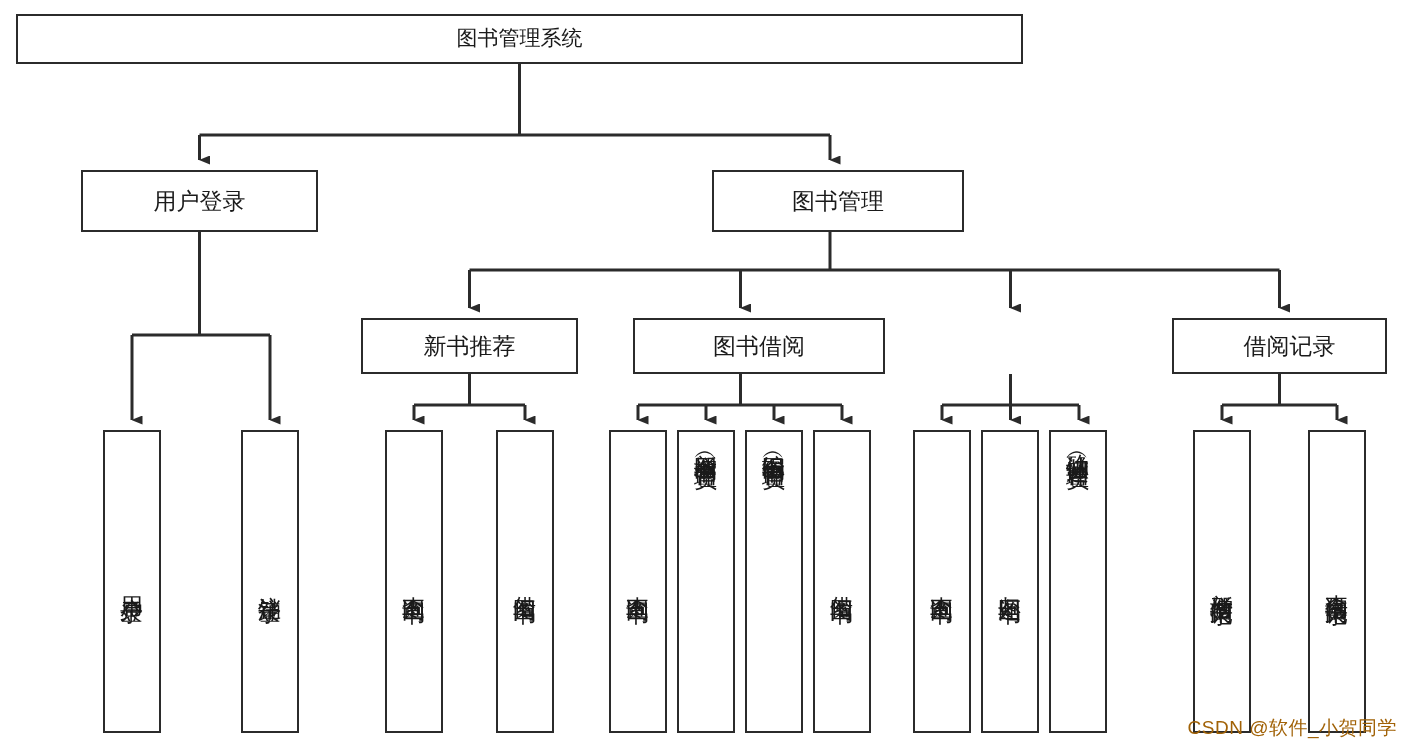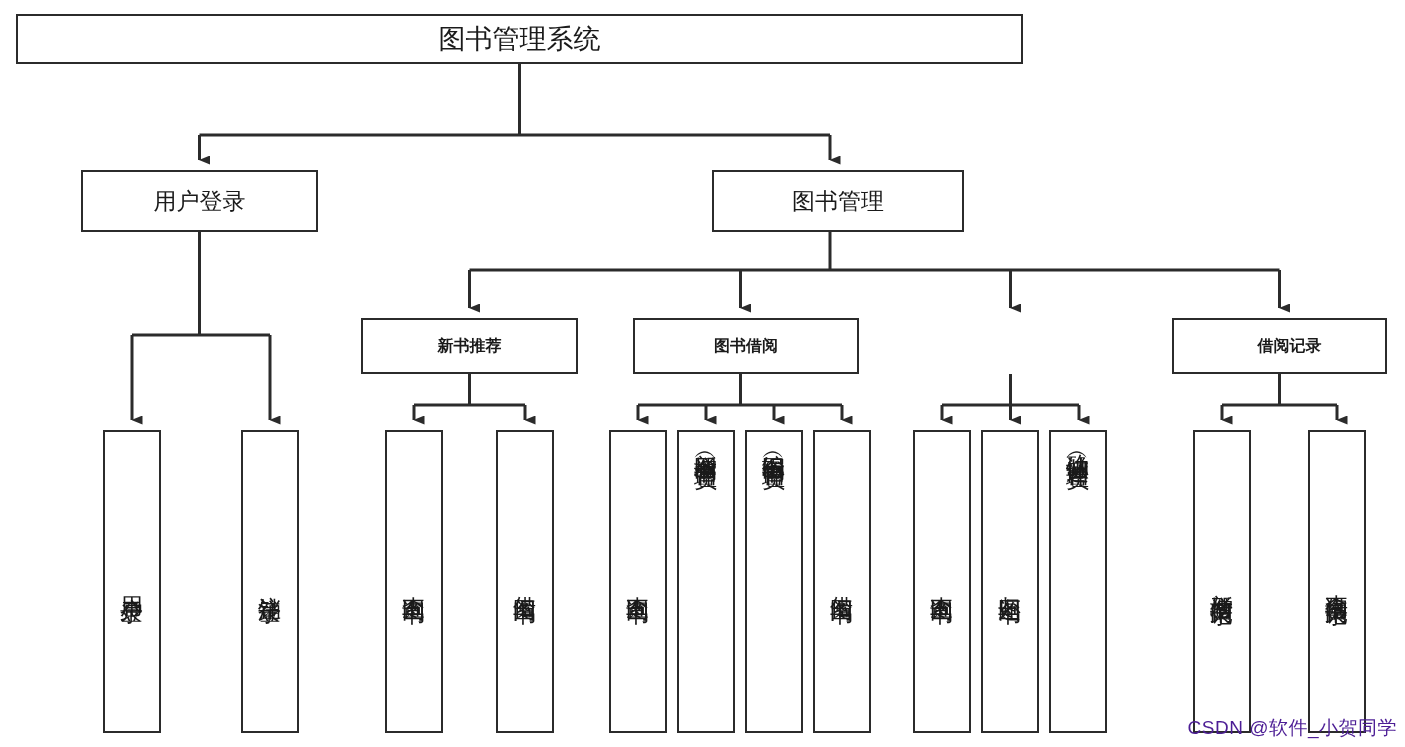--- a/index.html
+++ b/index.html
@@ -36,43 +36,43 @@
     justify-content: center;
     overflow: hidden;
   }
   .node-label {
     color: #1a1a1a;
     font-family: "Liberation Sans", "DejaVu Sans", sans-serif;
     line-height: 1.22;
     white-space: pre;
     text-align: center;
   }
-  .level-root .node-label { font-size: 27px; font-family: Liberation Serif, serif; }
+  .level-root .node-label { font-size: 21px; font-family: Liberation Serif, serif; }
   .level-2 .node-label { font-size: 23px; }
-  .level-3 .node-label { font-size: 16px; font-weight: bold; }
+  .level-3 .node-label { font-size: 23px; }
   .level-4 .node-label {
     font-size: 23px;
     writing-mode: vertical-rl;
     text-orientation: upright;
     letter-spacing: 2px;
   }
   .level-4 {
     align-items: flex-start;
     padding-top: 4px;
   }
   .level-4.short-text {
     align-items: center;
     padding-top: 0;
   }
   #watermark {
     position: absolute;
     right: 8px;
     bottom: 6px;
     font-size: 19px;
-    color: #4c1d95;
+    color: #a16207;
     font-family: "Liberation Sans", "DejaVu Sans", sans-serif;
     letter-spacing: 0.5px;
     white-space: nowrap;
     pointer-events: none;
   }
 </style>
 </head>
 <body>
 
 <div id="diagram-root">
@@ -137,21 +137,21 @@
   <div class="node-box level-2" style="left:81px; top:170px; width:237px; height:62px;">
     <span class="node-label">用户登录</span>
   </div>
   <div class="node-box level-2" style="left:712px; top:170px; width:252px; height:62px;">
     <span class="node-label">图书管理</span>
   </div>
 
   <div class="node-box level-3" style="left:361px; top:318px; width:217px; height:56px;">
     <span class="node-label">新书推荐</span>
   </div>
-  <div class="node-box level-3" style="left:633px; top:318px; width:226px; height:56px;">
+  <div class="node-box level-3" style="left:633px; top:318px; width:252px; height:56px;">
     <span class="node-label">图书借阅</span>
   </div>
   <div class="node-box level-3" style="left:1172px; top:318px; width:215px; height:56px;padding-left:20px;">
     <span class="node-label">借阅记录</span>
   </div>
 
   <div class="node-box level-4 short-text" style="left:103px; top:430px; width:58px; height:303px;">
     <span class="node-label">用户登录</span>
   </div>
   <div class="node-box level-4 short-text" style="left:241px; top:430px; width:58px; height:303px;">

